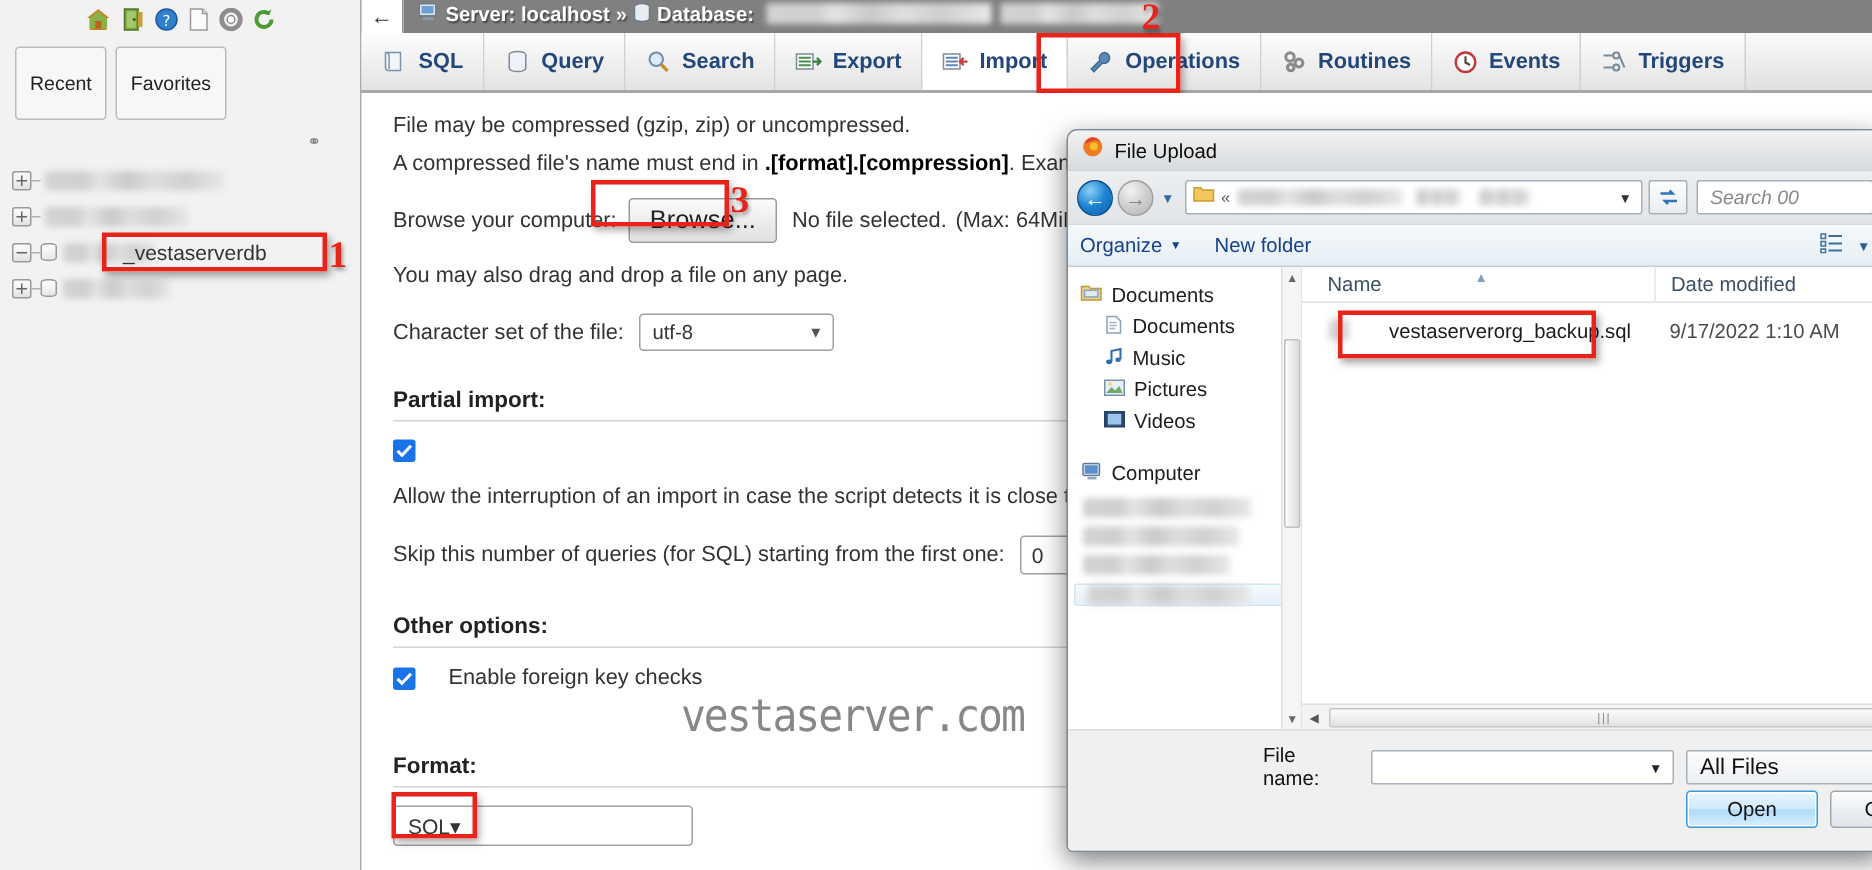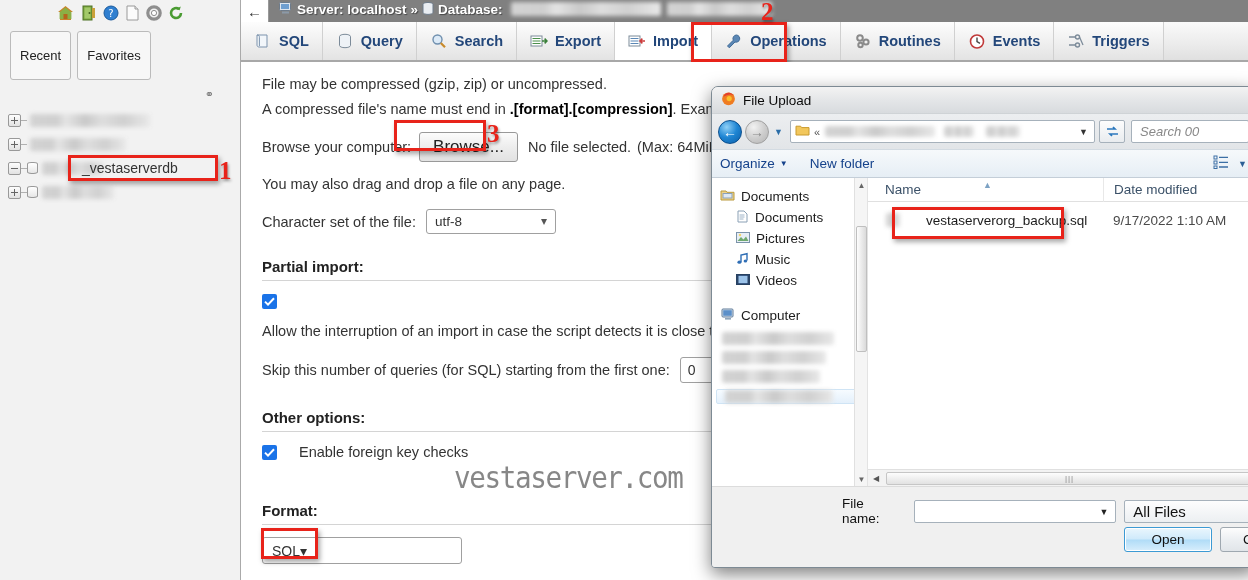--- a/index.html
+++ b/index.html
@@ -856,37 +856,37 @@
           <span>
             <svg width="13" height="13" viewBox="0 0 13 13">
                 <path d="M2 1h6l3 3v8H2z" fill="#fff" stroke="#8aa0b5"></path>
                 <path d="M3.5 5h5M3.5 7h5M3.5 9h4" stroke="#9fb4c8"></path>
               </svg>
           </span>
           <span>Documents</span>
         </div>
         <div class="np-item">
           <span>
+            <svg width="13" height="13" viewBox="0 0 13 13">
+                <path d="M5 10V3l6-1.3v6.8" fill="none" stroke="#2f6eb5" stroke-width="1.4"></path>
+                <ellipse cx="3.4" cy="10.2" rx="2" ry="1.6" fill="#2f6eb5"></ellipse>
+                <ellipse cx="9.4" cy="8.9" rx="1.8" ry="1.5" fill="#2f6eb5"></ellipse>
+              </svg>
+          </span>
+          <span>Music</span>
+        </div>
+        <div class="np-item">
+          <span>
             <svg width="14" height="13" viewBox="0 0 14 13">
                 <rect x="0.5" y="1.5" width="13" height="10" fill="#e7eef5" stroke="#7b93aa"></rect>
                 <path d="M1.5 10 5 6l2.5 2.4L10 5.4l2.5 4.6z" fill="#6fa96f"></path>
                 <circle cx="4" cy="4" r="1.2" fill="#f2d46a"></circle>
               </svg>
           </span>
           <span>Pictures</span>
-        </div>
-        <div class="np-item">
-          <span>
-            <svg width="13" height="13" viewBox="0 0 13 13">
-                <path d="M5 10V3l6-1.3v6.8" fill="none" stroke="#2f6eb5" stroke-width="1.4"></path>
-                <ellipse cx="3.4" cy="10.2" rx="2" ry="1.6" fill="#2f6eb5"></ellipse>
-                <ellipse cx="9.4" cy="8.9" rx="1.8" ry="1.5" fill="#2f6eb5"></ellipse>
-              </svg>
-          </span>
-          <span>Music</span>
         </div>
         <div class="np-item">
           <span>
             <svg width="14" height="13" viewBox="0 0 14 13">
                 <rect x="0.5" y="1.5" width="13" height="10" fill="#3a5a86" stroke="#27405f"></rect>
                 <rect x="2" y="3" width="10" height="7" fill="#9dc4ea"></rect>
                 <rect x="0.5" y="1.5" width="2" height="10" fill="#2b4568"></rect>
                 <rect x="11.5" y="1.5" width="2" height="10" fill="#2b4568"></rect>
               </svg>
           </span>

